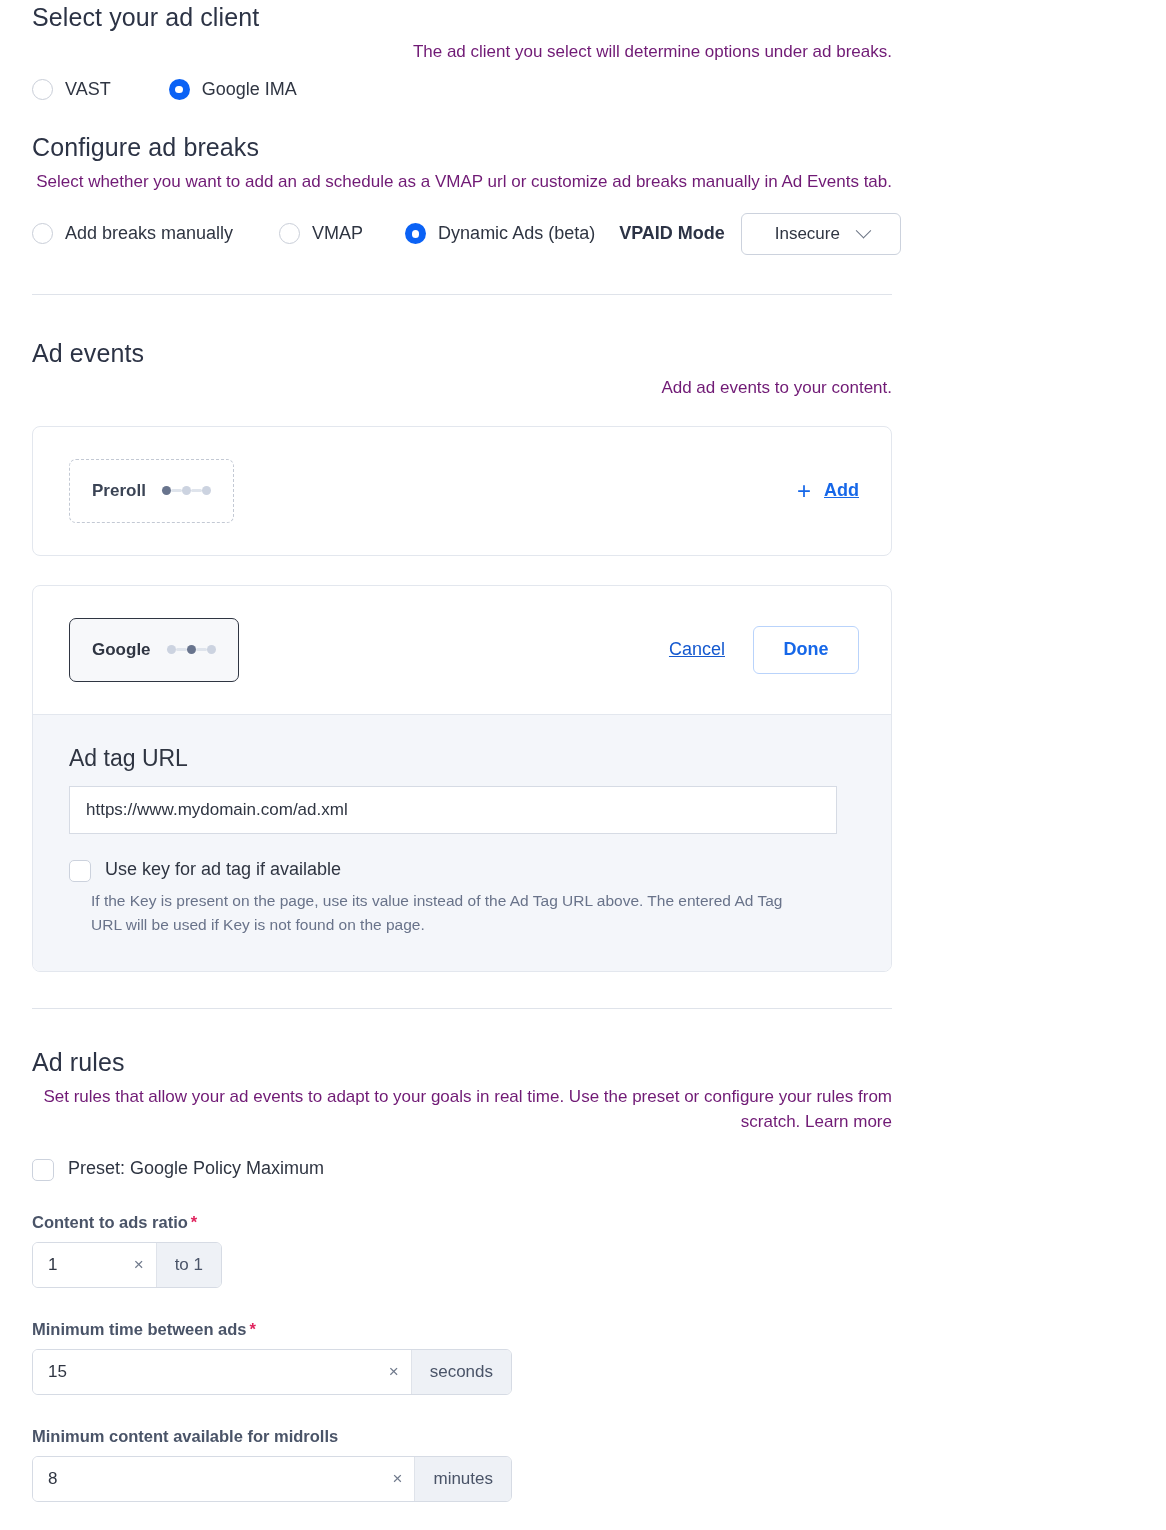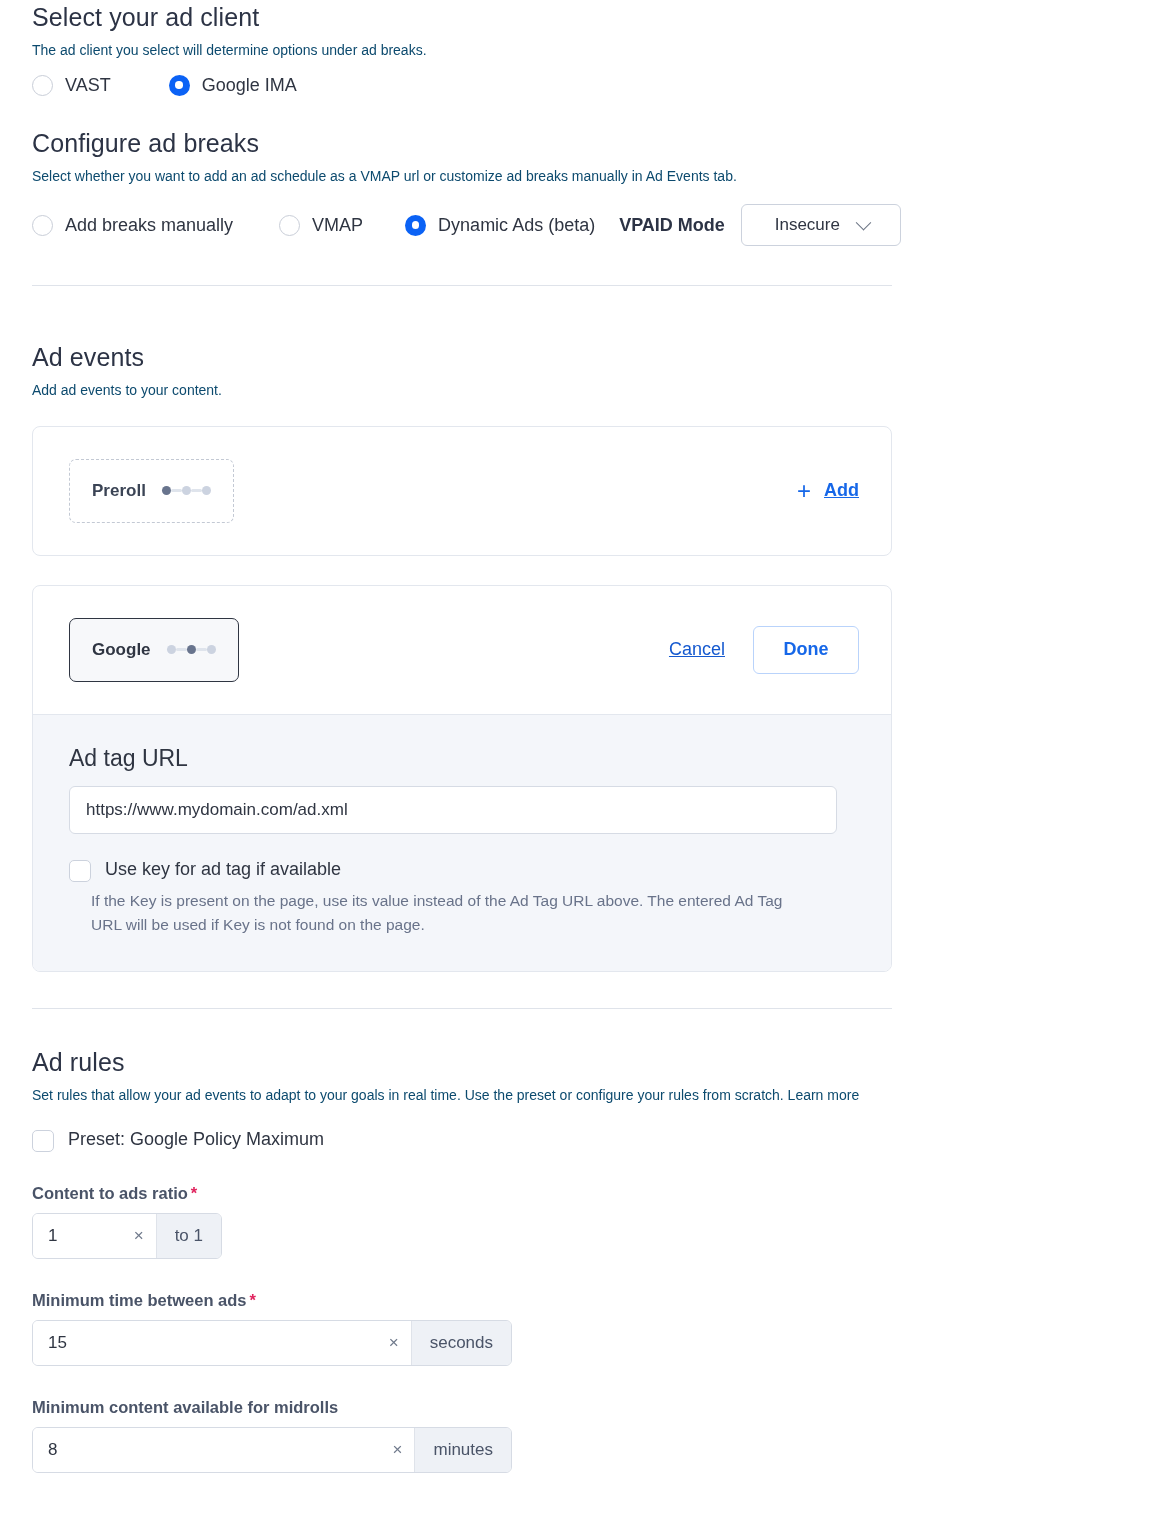--- a/index.html
+++ b/index.html
@@ -21,25 +21,26 @@
   
   h2.section-title {
     font-size: 25px;
     font-weight: 400;
     color: #2c3345;
     margin: 0;
     line-height: 1.25;
     letter-spacing: .1px;
   }
   .section-desc {
-    font-size: 14px;
-    color: #0c4a6e;
+    font-size: 17px;
+    color: #701a75;
     margin: 7px 0 0 0;
     line-height: 1.45;
     font-weight: 400;
+    text-align: right;
   }
   .hr {
     border: 0;
     border-top: 1px solid #dfe3ea;
     margin: 0;
   }
 
   
   .radio-row {
     display: flex;
@@ -206,21 +207,21 @@
   }
   .field-label {
     font-size: 23px;
     color: #2f3542;
     margin-bottom: 14px;
   }
   .text-input {
     width: 768px;
     height: 48px;
     border: 1px solid #d6dbe4;
-    border-radius: 6px;
+    border-radius: 0;
     background: #ffffff;
     padding: 0 16px;
     font-size: 17px;
     color: #2f3542;
     font-family: inherit;
   }
   .check-row {
     display: flex;
     align-items: flex-start;
     margin-top: 24px;
@@ -351,21 +352,21 @@
       <span class="inline-label" style="margin-right:16px;">VPAID Mode</span>
       <div class="select">
         <span>Insecure</span>
         <span class="chev"></span>
       </div>
     </div>
   </section>
 
   <hr class="hr" style="margin-top:39px;">
 
-  <section style="margin-top:56px;">
+  <section style="margin-top:43px;">
     <h2 class="section-title">Ad events</h2>
     <p class="section-desc">Add ad events to your content.</p>
 
     <div class="event-card" style="margin-top:25px;">
       <div class="event-head">
         <div class="chip dashed">
           <span>Preroll</span>
           <span class="dots">
             <i class="on"></i>
               <s></s>

